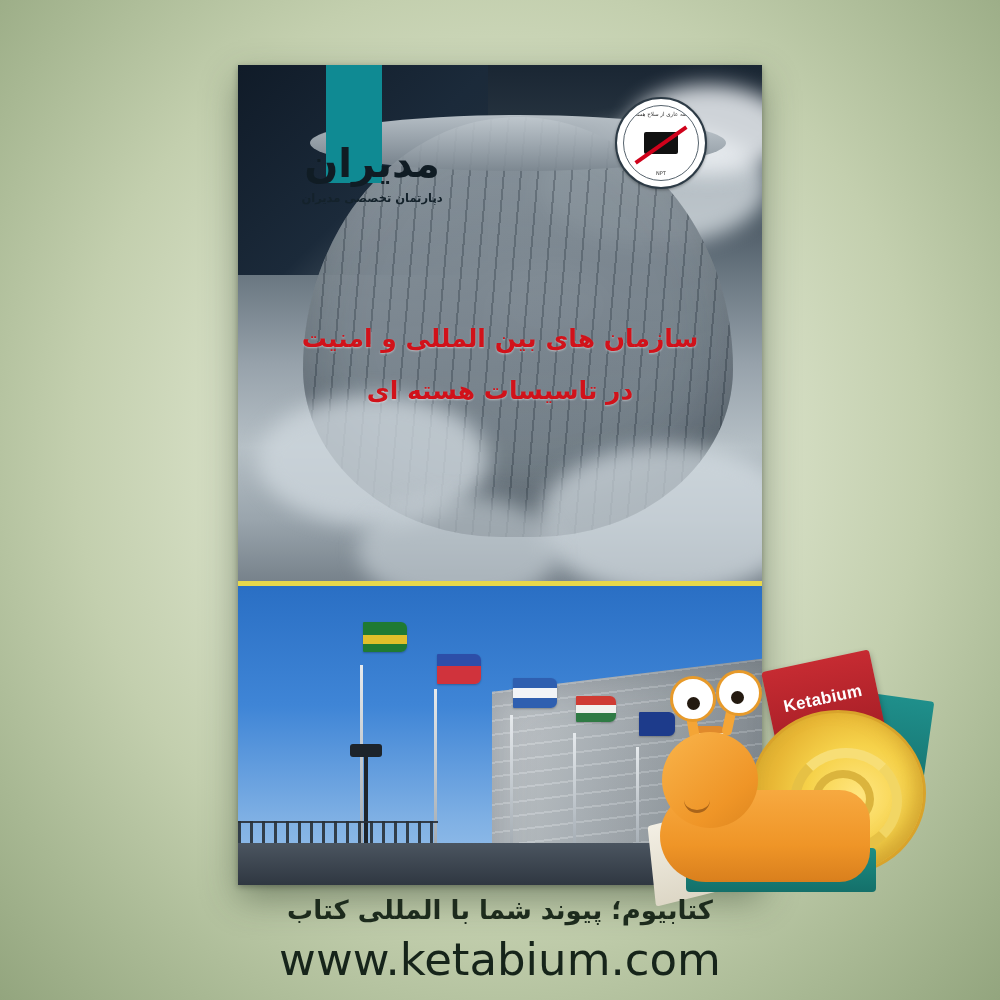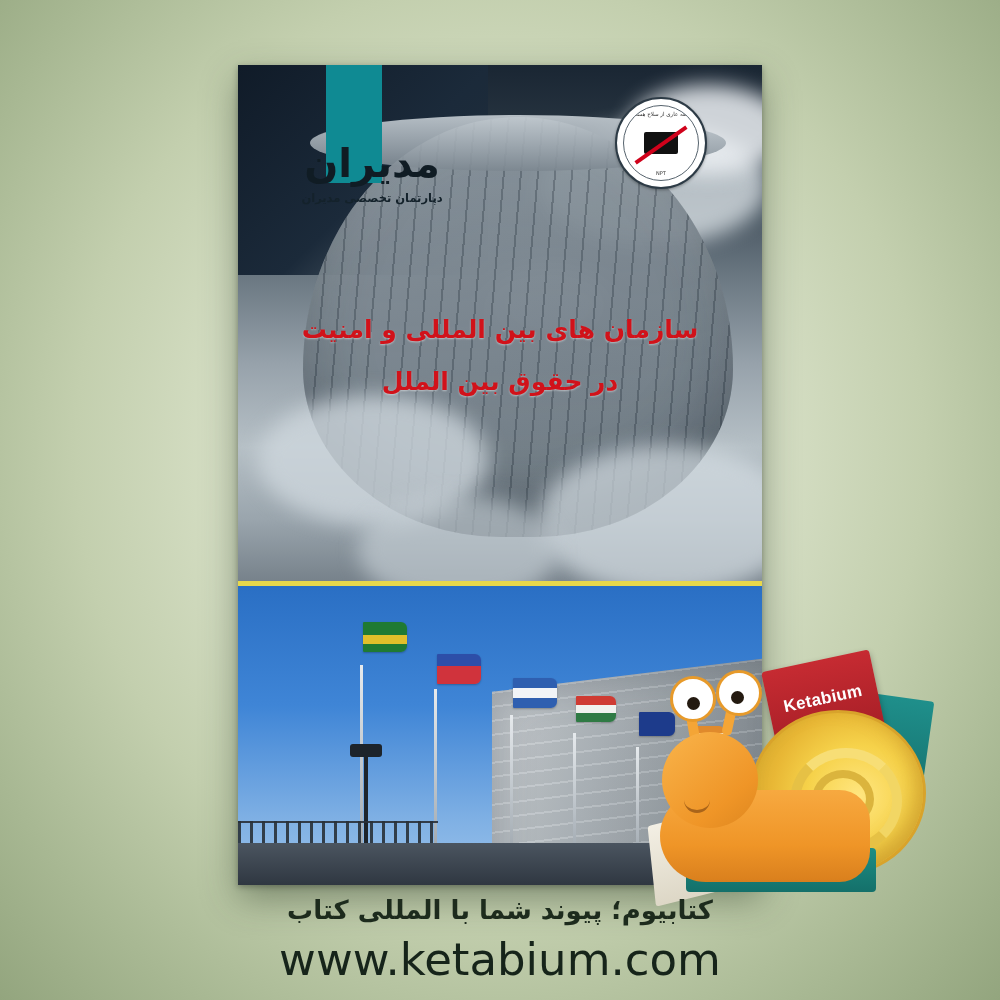--- a/index.html
+++ b/index.html
@@ -197,21 +197,21 @@
     left: 0;
     right: 0;
     top: 252px;
     text-align: center;
     color: #d1121a;
     font-weight: bold;
     font-size: 25px;
     line-height: 1.0;
     text-shadow: 0 1px 2px rgba(255,255,255,0.45);
   }
-  .cover-title .line { margin-bottom: 27px; }
+  .cover-title .line { margin-bottom: 27px; margin-top: 9px; }
 
   
   .divider {
     position: absolute;
     left: 0;
     top: 516px;
     width: 524px;
     height: 5px;
     background: #e8d84b;
   }
@@ -486,21 +486,21 @@
         </div>
       </div>
 
       <div class="publisher">
         <div class="publisher-logo">مدیران</div>
         <div class="publisher-sub">دپارتمان تخصصی مدیران</div>
       </div>
 
       <div class="cover-title">
         <div class="line">سازمان های بین المللی و امنیت</div>
-        <div class="line">در حقوق بین الملل</div>
+        <div class="line">در تاسیسات هسته ای</div>
       </div>
 
     </div>
 
     <div class="divider"></div>
 
     <div class="cover-bottom">
       <div class="un-building"></div>
       <div class="un-wall-lines"></div>
 

